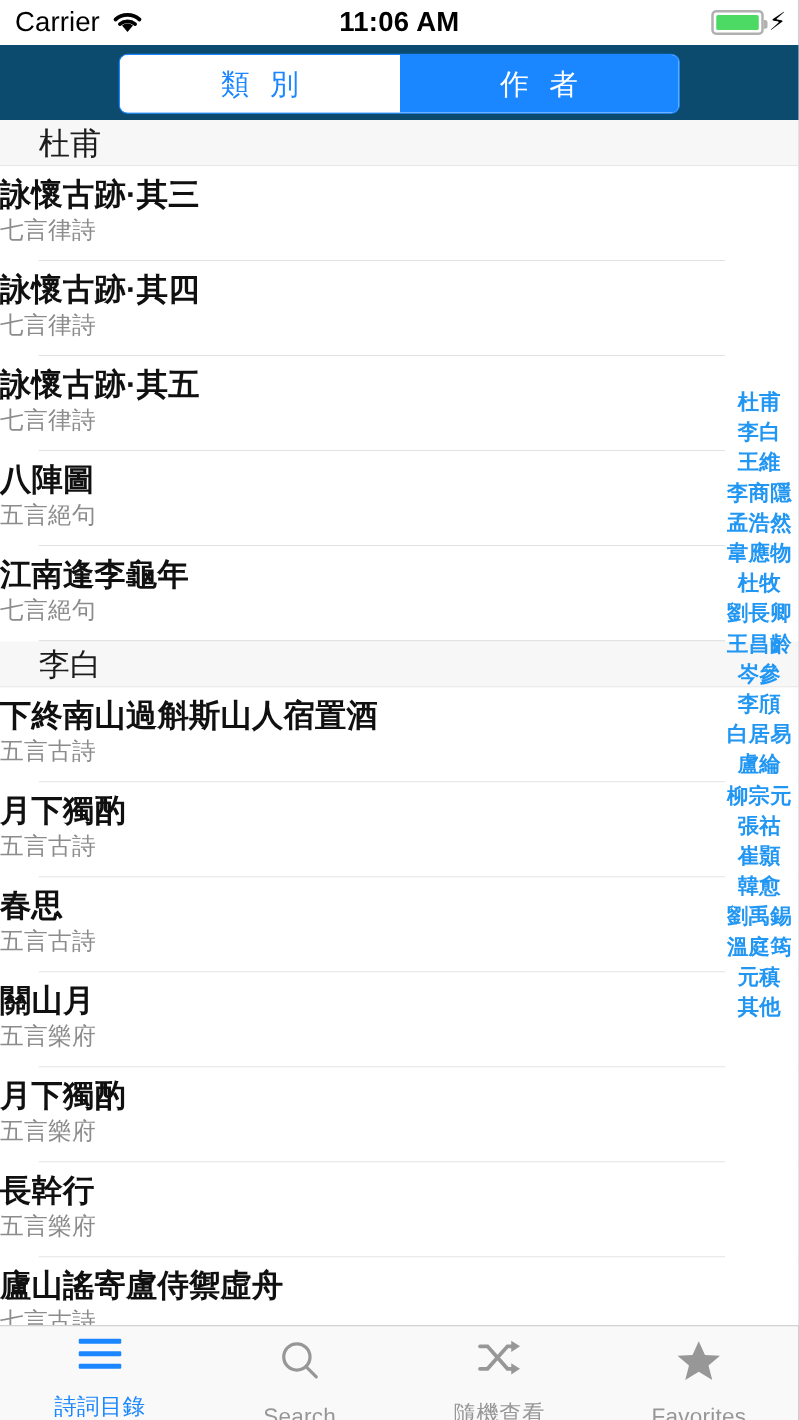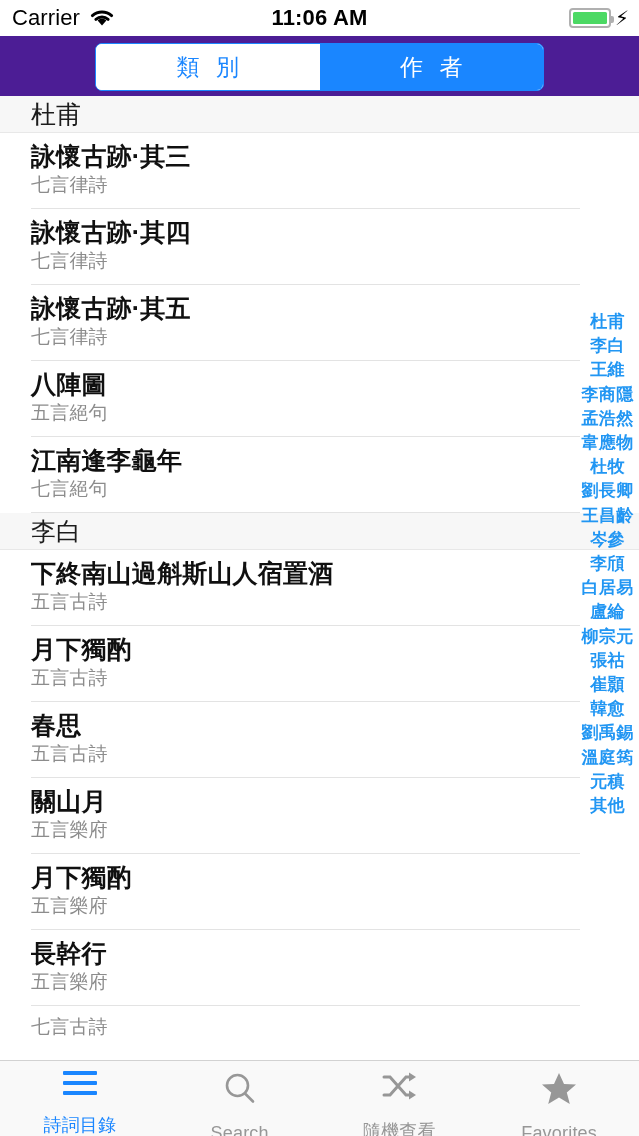--- a/index.html
+++ b/index.html
@@ -2,21 +2,21 @@
 <html><head>
 <meta charset="utf-8">
 <style>
   * { margin:0; padding:0; box-sizing:border-box; }
   html, body {
     width:639px; height:1136px;
     background:#ffffff;
     font-family:"Liberation Sans","DejaVu Sans",sans-serif;
     overflow:hidden;
   }
-  #app { position:relative; width:639px; height:1136px; background:#4c1d95; }
+  #app { position:relative; width:639px; height:1136px; background:#0c4a6e; }
 
   
   .statusbar {
     position:absolute; top:0; left:0; width:639px; height:36px;
     background:#ffffff; display:flex; align-items:center;
   }
   .sb-left { position:absolute; left:12px; display:flex; align-items:center; gap:9px; }
   .sb-carrier { font-size:22px; color:#000; letter-spacing:0.1px; }
   .sb-center {
     position:absolute; left:0; width:639px; text-align:center;
@@ -54,21 +54,21 @@
   .table {
     position:absolute; top:96px; left:0; width:639px; height:964px;
     background:#fff; overflow:hidden;
   }
   .section-header {
     height:37px; background:#f7f7f7; display:flex; align-items:center;
     padding-left:31px; font-size:25px; color:#1c1c1c;
     border-bottom:1px solid #e8e8e8;
   }
   .row {
-    height:76px; padding-left:31px; padding-top:8px;
+    height:76px; padding-top:8px;
     position:relative; background:#fff;
   }
   .row::after {
     content:""; position:absolute; left:31px; right:59px; bottom:0;
     height:1px; background:#e3e3e3;
   }
   .row-title {
     font-size:25px; font-weight:bold; color:#101010;
     line-height:1.24; letter-spacing:0.2px;
   }
@@ -180,20 +180,21 @@
       </div>
       <div class="row">
         <div class="row-title">月下獨酌</div>
         <div class="row-sub">五言樂府</div>
       </div>
       <div class="row">
         <div class="row-title">長幹行</div>
         <div class="row-sub">五言樂府</div>
       </div>
       <div class="row">
+        <div class="row-title">廬山謠寄盧侍禦虛舟</div>
         <div class="row-sub">七言古詩</div>
       </div>
     </div>
 
   <div class="index">
       <div>杜甫</div>
       <div>李白</div>
       <div>王維</div>
       <div>李商隱</div>
       <div>孟浩然</div>

